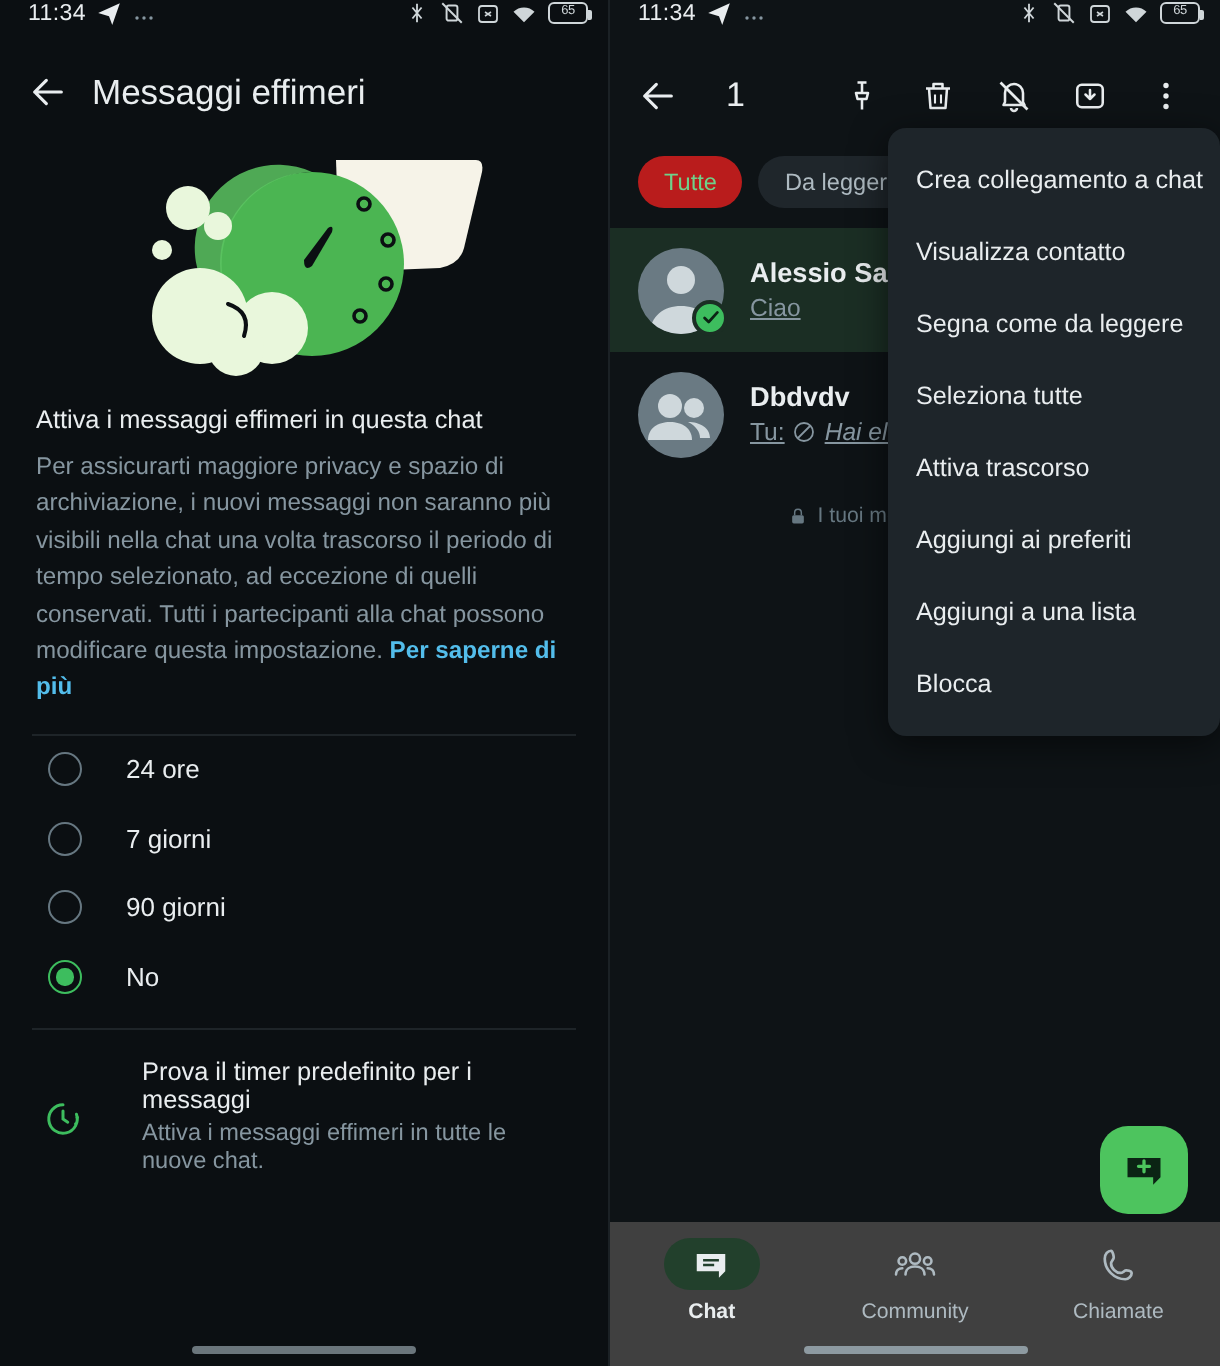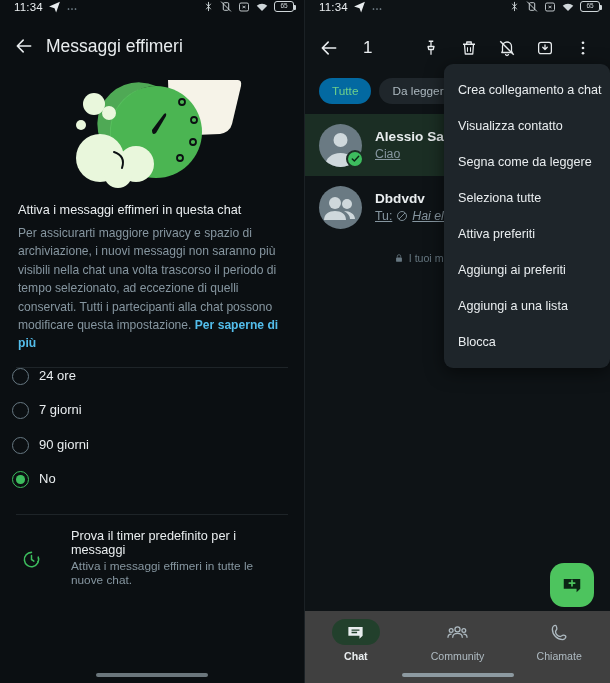--- a/index.html
+++ b/index.html
@@ -42,21 +42,21 @@
 
   
   .txt-block { padding: 12px 18px 14px 18px; }
   .txt-h { color: #e9edef; font-size: 12.7px; margin-bottom: 7px; }
   .txt-p { color: #8696a0; font-size: 12.1px; line-height: 1.52; }
   .txt-p a { color: #53bdeb; text-decoration: none; font-weight: bold; }
   .divider { height: 1px; background: #1e2428; margin: 0 16px; }
 
   
   .grp-title { color: #8696a0; font-size: 12.7px; padding: 14px 0 4px 18px; }
-  .radio-row { height: 34.5px; display: flex; padding-left: 12px; gap: 10px; cursor: pointer; }
+  .radio-row { height: 34.5px; display: flex; align-items: center; padding-left: 24px; gap: 22px; cursor: pointer; }
   .radio {
     width: 17px; height: 17px; border-radius: 50%;
     border: 1.7px solid #667781; flex: none;
     display: flex; align-items: center; justify-content: center;
   }
   .radio.on { border-color: #3dbd5e; }
   .radio.on:after { content: ""; width: 8.5px; height: 8.5px; border-radius: 50%; background: #3dbd5e; }
   .radio-lbl { color: #e9edef; font-size: 13px; }
 
   
@@ -71,21 +71,21 @@
   .ab-actions { margin-left: auto; display: flex; align-items: center; gap: 4px; }
   .ab-btn { width: 34px; height: 34px; display: flex; align-items: center; justify-content: center; cursor: pointer; }
 
   
   .chips { display: flex; gap: 8px; padding: 8px 0 10px 14px; }
   .chip {
     height: 26px; padding: 0 13px; border-radius: 13px;
     background: #1f262b; color: #aebac1; font-size: 11.8px;
     display: flex; align-items: center; white-space: nowrap; cursor: pointer;
   }
-  .chip.active { background: #0369a1; color: #6fd18a; }
+  .chip.active { background: #b91c1c; color: #6fd18a; }
 
   
   .chat-row { height: 62px; display: flex; align-items: center; padding: 0 12px 0 14px; gap: 13px; cursor: pointer; }
   .chat-row.sel { background: #1b2e24; }
   .av-wrap { position: relative; flex: none; width: 43px; height: 43px; }
   .av {
     width: 43px; height: 43px; border-radius: 50%; background: #6a7a83;
     display: flex; align-items: center; justify-content: center; overflow: hidden;
   }
   .av-check {
@@ -373,21 +373,21 @@
         <path d="M8 11V8a4 4 0 018 0v3" stroke="#667781" stroke-width="1.8" fill="none"></path>
       </svg>
     <span>I tuoi messaggi persona</span>
   </div>
 
   <div class="menu">
     <div class="menu-item">Crea collegamento a chat</div>
     <div class="menu-item">Visualizza contatto</div>
     <div class="menu-item">Segna come da leggere</div>
     <div class="menu-item">Seleziona tutte</div>
-    <div class="menu-item">Attiva preferiti</div>
+    <div class="menu-item">Attiva trascorso</div>
     <div class="menu-item">Aggiungi ai preferiti</div>
     <div class="menu-item">Aggiungi a una lista</div>
     <div class="menu-item">Blocca</div>
   </div>
 
   <div class="fab">
     <svg width="22" height="22" viewBox="0 0 24 24">
       <path d="M3 5.5h18v10.5l-4 4v-4H3z" fill="#0b2414"></path>
       <path d="M12 7v6M9 10h6" stroke="#4dc45e" stroke-width="1.8" stroke-linecap="round"></path>
     </svg>

